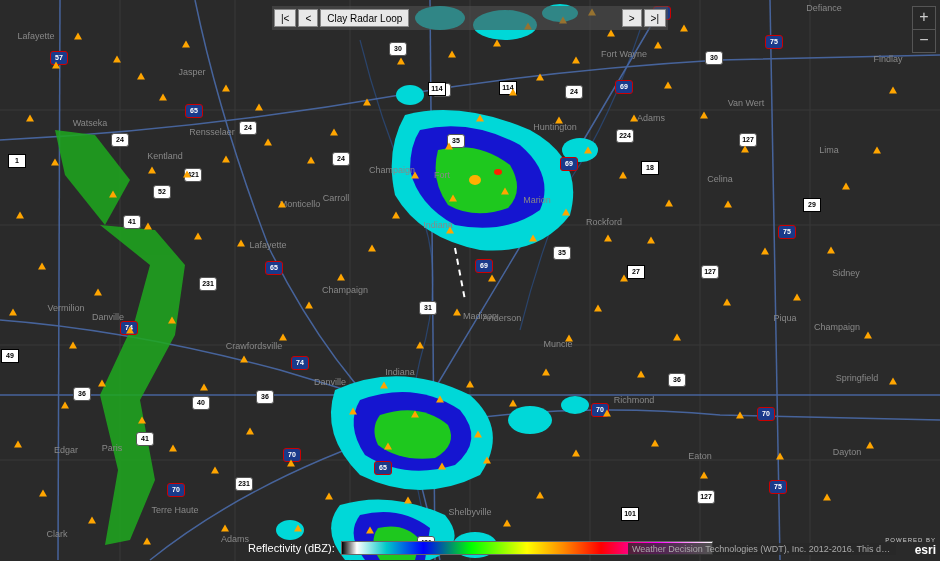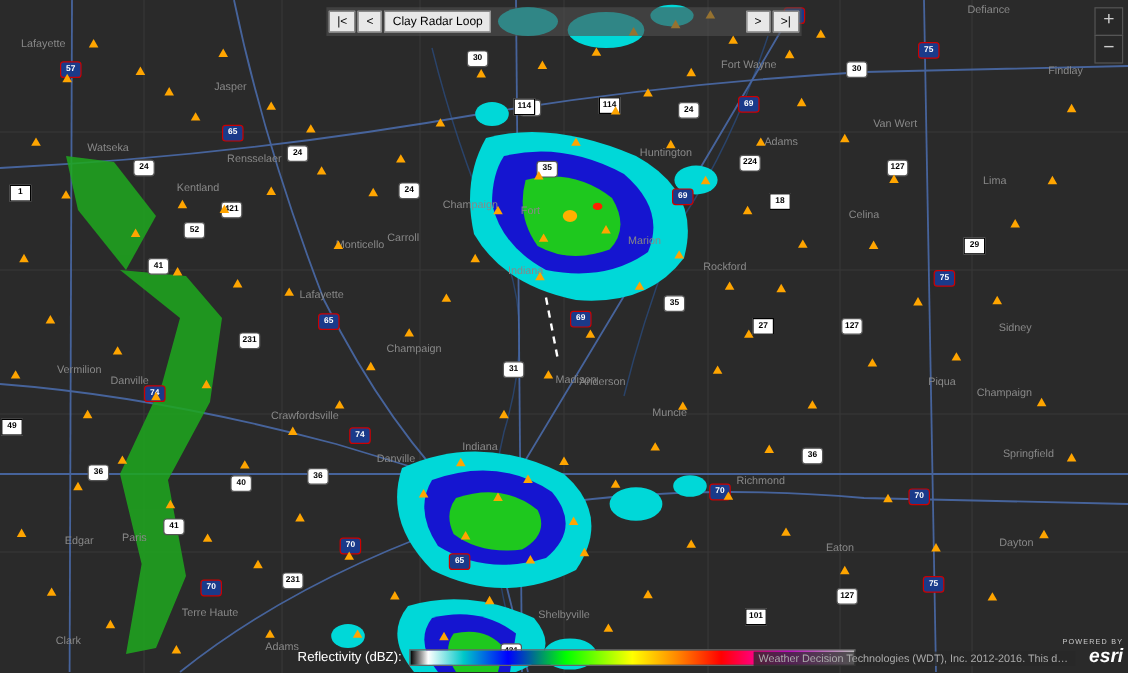--- a/index.html
+++ b/index.html
@@ -9,21 +9,21 @@
 .toolbar button{height:18px;background:#e8e8e8;border:1px solid #888;font-size:10px;padding:0 6px;cursor:pointer;white-space:nowrap}
 .toolbar .spacer{flex:1}
 .zoom{position:absolute;top:6px;right:6px;width:22px}
 .zoom div{width:22px;height:22px;background:rgba(40,40,40,.9);color:#ccc;text-align:center;line-height:20px;font-size:16px;cursor:pointer;border:1px solid #555;margin-bottom:-1px}
 .legend{position:absolute;bottom:6px;left:248px;display:flex;align-items:center;font-size:11px;color:#fff}
 .legend .label{margin-right:6px}
 .legend .bar{width:370px;height:12px;background:linear-gradient(90deg,#000 0%,#fff 4%,#00c8c8 12%,#0000ff 22%,#00ff00 35%,#ffff00 50%,#ff8800 60%,#ff0000 70%,#ff00ff 85%,#ffffff 100%);border:1px solid #666}
 .attrib{position:absolute;bottom:6px;right:44px;font-size:9px;color:#aaa;background:rgba(40,40,40,.8);padding:1px 4px;max-width:260px;white-space:nowrap;overflow:hidden;text-overflow:ellipsis}
 .esri{position:absolute;bottom:4px;right:4px;color:#fff;font-size:8px;text-align:right}
 .esri .p{font-size:6px;letter-spacing:1px;color:#ccc}
-.esri .logo{font-size:16px;font-weight:bold;font-style:italic}
+.esri .logo{font-size:12px;font-weight:bold;}
 .city{position:absolute;font-size:9px;color:#888;pointer-events:none;transform:translate(-50%,-50%)}
 .shield{position:absolute;width:16px;height:12px;transform:translate(-50%,-50%);pointer-events:none}
 .shield.us{background:#fff;border:1px solid #555;border-radius:3px;color:#000}
 .shield.i{background:#1a3a8a;border:1px solid #c00;border-radius:3px;color:#fff}
 .shield.sr{background:#fff;border:1px solid #000;color:#000}
 .shield span{display:block;font-size:7px;text-align:center;line-height:12px;font-weight:bold}
 .tri{position:absolute;width:0;height:0;border-left:4px solid transparent;border-right:4px solid transparent;border-bottom:7px solid #ffa500;transform:translate(-50%,-50%);pointer-events:none}
 </style>
 </head>
 <body>

